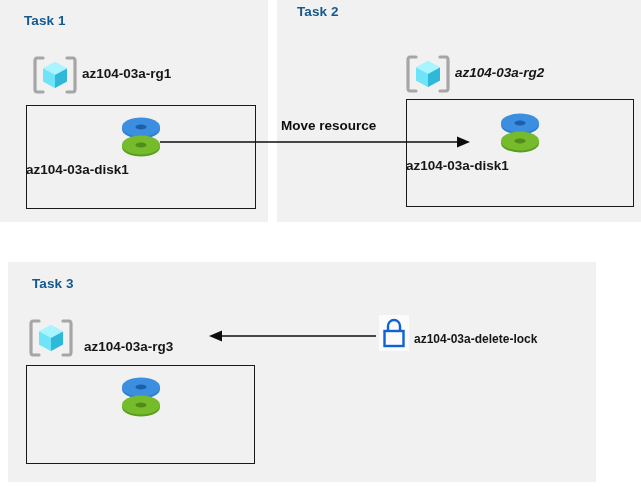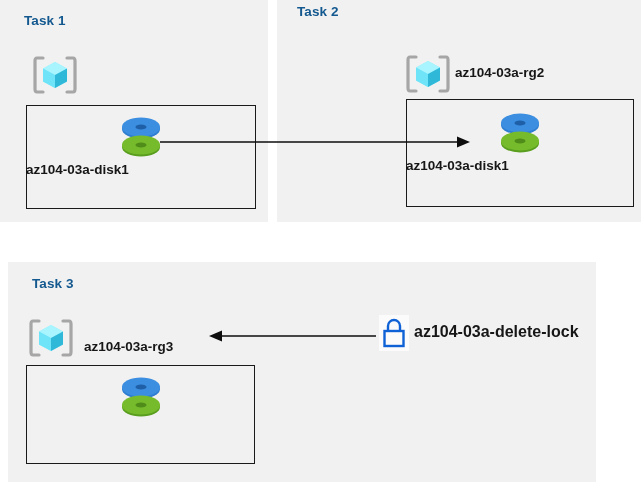--- a/index.html
+++ b/index.html
@@ -64,21 +64,21 @@
   #rgicon-3 { left: 29px;  top: 318px; }
 
   .rg-label {
     position: absolute;
     font-weight: bold;
     font-size: 13.5px;
     color: #161616;
     white-space: nowrap;
   }
   #rglabel-1 { left: 82px;  top: 66px; }
-  #rglabel-2 { left: 455px; top: 65px; }
+  #rglabel-2 { left: 455px; top: 65px; font-style: italic; }
   #rglabel-3 { left: 84px;  top: 339px; }
 
   
   .disk-icon {
     position: absolute;
     width: 46px;
     height: 44px;
   }
   .disk-icon svg { display: block; width: 100%; height: 100%; }
   #diskicon-1 { left: 118px; top: 115px; }
@@ -128,22 +128,23 @@
   .lock-text {
     position: absolute;
     left: 414px;
     top: 323px;
     white-space: nowrap;
     line-height: 17px;
   }
   .lock-name {
     display: block;
     font-weight: bold;
-    font-size: 16px;
-    color: #161616;
+    font-size: 12px;
+    color: #161616;
+    margin-top: 8px;
   }
   .lock-type {
     display: block;
     font-size: 13.5px;
     color: #161616;
   }
   .lock-type-key { font-weight: bold; }
   .lock-type-val { font-weight: normal; }
 </style>
 </head>
@@ -157,20 +158,21 @@
   <div class="rg-icon" id="rgicon-1">
     <svg viewBox="0 0 44 40">
       <path d="M10 3 L4 3 Q2 3 2 6 L2 34 Q2 37 4 37 L10 37" fill="none" stroke="#a6a6a6" stroke-width="3.2" stroke-linecap="round"></path>
       <path d="M34 3 L40 3 Q42 3 42 6 L42 34 Q42 37 40 37 L34 37" fill="none" stroke="#a6a6a6" stroke-width="3.2" stroke-linecap="round"></path>
       <polygon points="22,7 34,13.5 34,26.5 22,33 10,26.5 10,13.5" fill="#8ef0ff"></polygon>
       <polygon points="22,7 34,13.5 22,20 10,13.5" fill="#a8f4ff"></polygon>
       <polygon points="22,20 34,13.5 34,26.5 22,33" fill="#2fb8d8"></polygon>
       <polygon points="22,20 10,13.5 10,26.5 22,33" fill="#6fe3f7"></polygon>
     </svg>
   </div>
+  <div class="rg-label" id="rglabel-1">az104-03a-rg1</div>
 
   <div class="inner-box" id="box-task1"></div>
 
   <div class="disk-icon" id="diskicon-1">
     <svg viewBox="0 0 46 44">
       <ellipse cx="23" cy="14" rx="19" ry="9.5" fill="#2e7dd1"></ellipse>
       <ellipse cx="23" cy="12" rx="19" ry="9.5" fill="#3b8ee0"></ellipse>
       <ellipse cx="23" cy="12" rx="5.5" ry="2.6" fill="#1f5fa8"></ellipse>
       <ellipse cx="23" cy="32" rx="19" ry="9.5" fill="#5a9e1f"></ellipse>
       <ellipse cx="23" cy="30" rx="19" ry="9.5" fill="#76bb2b"></ellipse>
@@ -205,20 +207,21 @@
       <ellipse cx="23" cy="30" rx="19" ry="9.5" fill="#76bb2b"></ellipse>
       <ellipse cx="23" cy="30" rx="5.5" ry="2.6" fill="#4f8c1a"></ellipse>
     </svg>
   </div>
   <div class="disk-label" id="disklabel-2">az104-03a-disk1</div>
 
   <svg class="arrow-svg" id="arrow-move" viewBox="0 0 316 26">
     <line x1="0" y1="12" x2="300" y2="12" stroke="#0d0d0d" stroke-width="1.6"></line>
     <polygon points="310,12 297,6.5 297,17.5" fill="#0d0d0d"></polygon>
   </svg>
+  <div class="arrow-label" id="label-move">Move resource</div>
 
   <div class="panel" id="panel-task3"></div>
   <div class="panel-title" id="title-task3">Task 3</div>
 
   <div class="rg-icon" id="rgicon-3">
     <svg viewBox="0 0 44 40">
       <path d="M10 3 L4 3 Q2 3 2 6 L2 34 Q2 37 4 37 L10 37" fill="none" stroke="#a6a6a6" stroke-width="3.2" stroke-linecap="round"></path>
       <path d="M34 3 L40 3 Q42 3 42 6 L42 34 Q42 37 40 37 L34 37" fill="none" stroke="#a6a6a6" stroke-width="3.2" stroke-linecap="round"></path>
       <polygon points="22,7 34,13.5 34,26.5 22,33 10,26.5 10,13.5" fill="#8ef0ff"></polygon>
       <polygon points="22,7 34,13.5 22,20 10,13.5" fill="#a8f4ff"></polygon>

